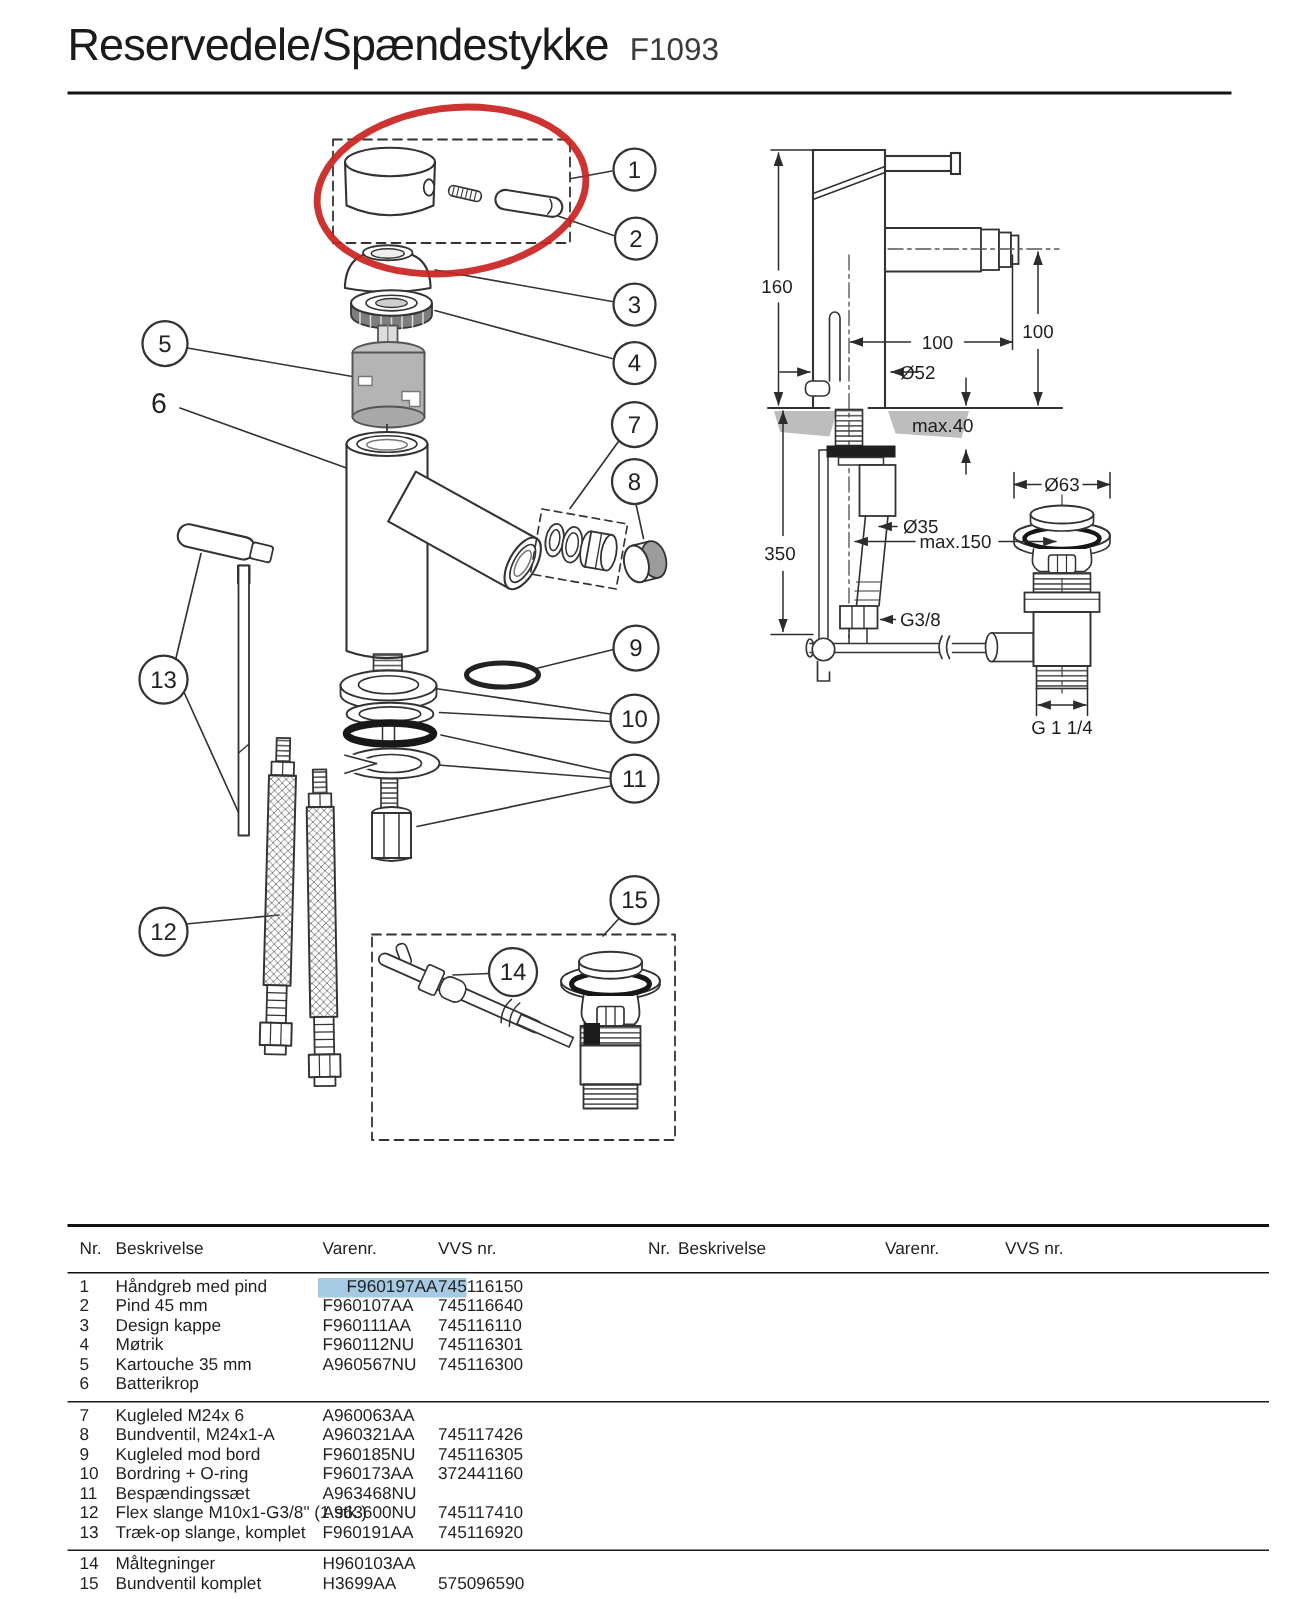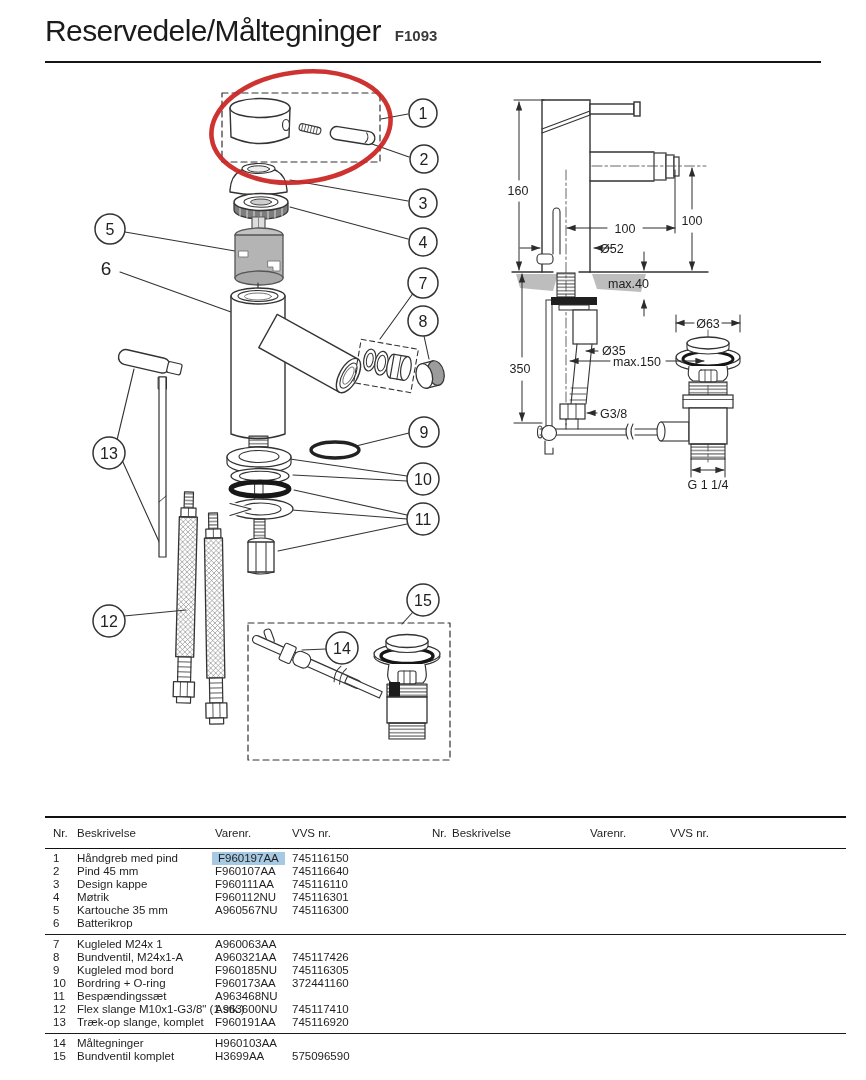--- a/index.html
+++ b/index.html
@@ -1,41 +1,41 @@
 <!DOCTYPE html>
 <html><head>
 <meta charset="utf-8">
 <style>
   html,body{margin:0;padding:0;background:#fff;}
   body{width:866px;height:1080px;position:relative;font-family:"Liberation Sans",sans-serif;color:#222;overflow:hidden;}
   .title{position:absolute;left:45px;top:14px;font-size:30px;letter-spacing:-0.6px;color:#1b1b1b;font-weight:500;white-space:nowrap;}
-  .model{font-size:15px;color:#3a3a3a;font-weight:700;margin-left:14px;letter-spacing:0;}
+  .model{font-size:21px;color:#3a3a3a;font-weight:400;margin-left:14px;letter-spacing:0;}
   .title-rule{position:absolute;left:45px;top:61px;width:776px;height:2px;background:#151515;}
   svg text{font-family:"Liberation Sans",sans-serif;}
   .co{font-size:16px;fill:#222;text-anchor:middle;}
   .co2{font-size:19px;fill:#222;text-anchor:middle;}
   .dim{font-size:12.5px;fill:#1e1e1e;}
   .dimm{text-anchor:middle;}
   
   .ptable{position:absolute;left:45px;top:816px;width:801px;font-size:11.5px;color:#1f1f1f;}
   .phead{position:relative;height:30px;border-top:2.3px solid #111;border-bottom:1.6px solid #111;text-decoration:underline;}
   .phead span{position:absolute;top:9px;white-space:nowrap;}
   .trow{position:relative;height:13px;}
   .trow span{position:absolute;top:0;white-space:nowrap;line-height:13px;}
   .c-nr{left:8px;} .c-desc{left:32px;} .c-varenr{left:170px;} .c-vvs{left:247px;}
   .h-nr2{left:387px;} .h-desc2{left:407px;} .h-varenr2{left:545px;} .h-vvs2{left:625px;}
   .tgroup{padding:3px 0 4px;}
   .tsep{border-top:1.6px solid #1a1a1a;}
-  .hl{background:#a6c9e4;padding:0 6px;margin-left:-3px;}
+  .hl{background:#a6c9e4;padding:0 19px;margin-left:-3px;}
 </style>
 </head>
 <body>
 
 <div class="title">
-  <span>Reservedele/Måltegninger</span><span class="model">F1093</span>
+  <span>Reservedele/Spændestykke</span><span class="model">F1093</span>
 </div>
 <div class="title-rule"></div>
 
 <svg style="position:absolute;left:0;top:55px;" width="866" height="760" viewBox="0 55 866 760" xmlns="http://www.w3.org/2000/svg">
   <defs>
     <marker id="ma" markerWidth="10" markerHeight="8" refX="8.6" refY="3.2" orient="auto-start-reverse" markerUnits="userSpaceOnUse">
       <path d="M0,0 L9,3.2 L0,6.4 z" fill="#2c2c2c"></path>
     </marker>
     <pattern id="thr" width="4" height="3.4" patternUnits="userSpaceOnUse">
       <path d="M0,1.7 H4" stroke="#4a4a4a" stroke-width="1"></path>
@@ -447,21 +447,21 @@
         <div class="trow">
           <span class="c-nr">6</span>
           <span class="c-desc">Batterikrop</span>
           <span class="c-varenr"></span>
           <span class="c-vvs"></span>
         </div>
       </div>
       <div class="tgroup tsep">
         <div class="trow">
           <span class="c-nr">7</span>
-          <span class="c-desc">Kugleled M24x 1</span>
+          <span class="c-desc">Kugleled M24x 6</span>
           <span class="c-varenr">A960063AA</span>
           <span class="c-vvs"></span>
         </div>
         <div class="trow">
           <span class="c-nr">8</span>
           <span class="c-desc">Bundventil, M24x1-A</span>
           <span class="c-varenr">A960321AA</span>
           <span class="c-vvs">745117426</span>
         </div>
         <div class="trow">

